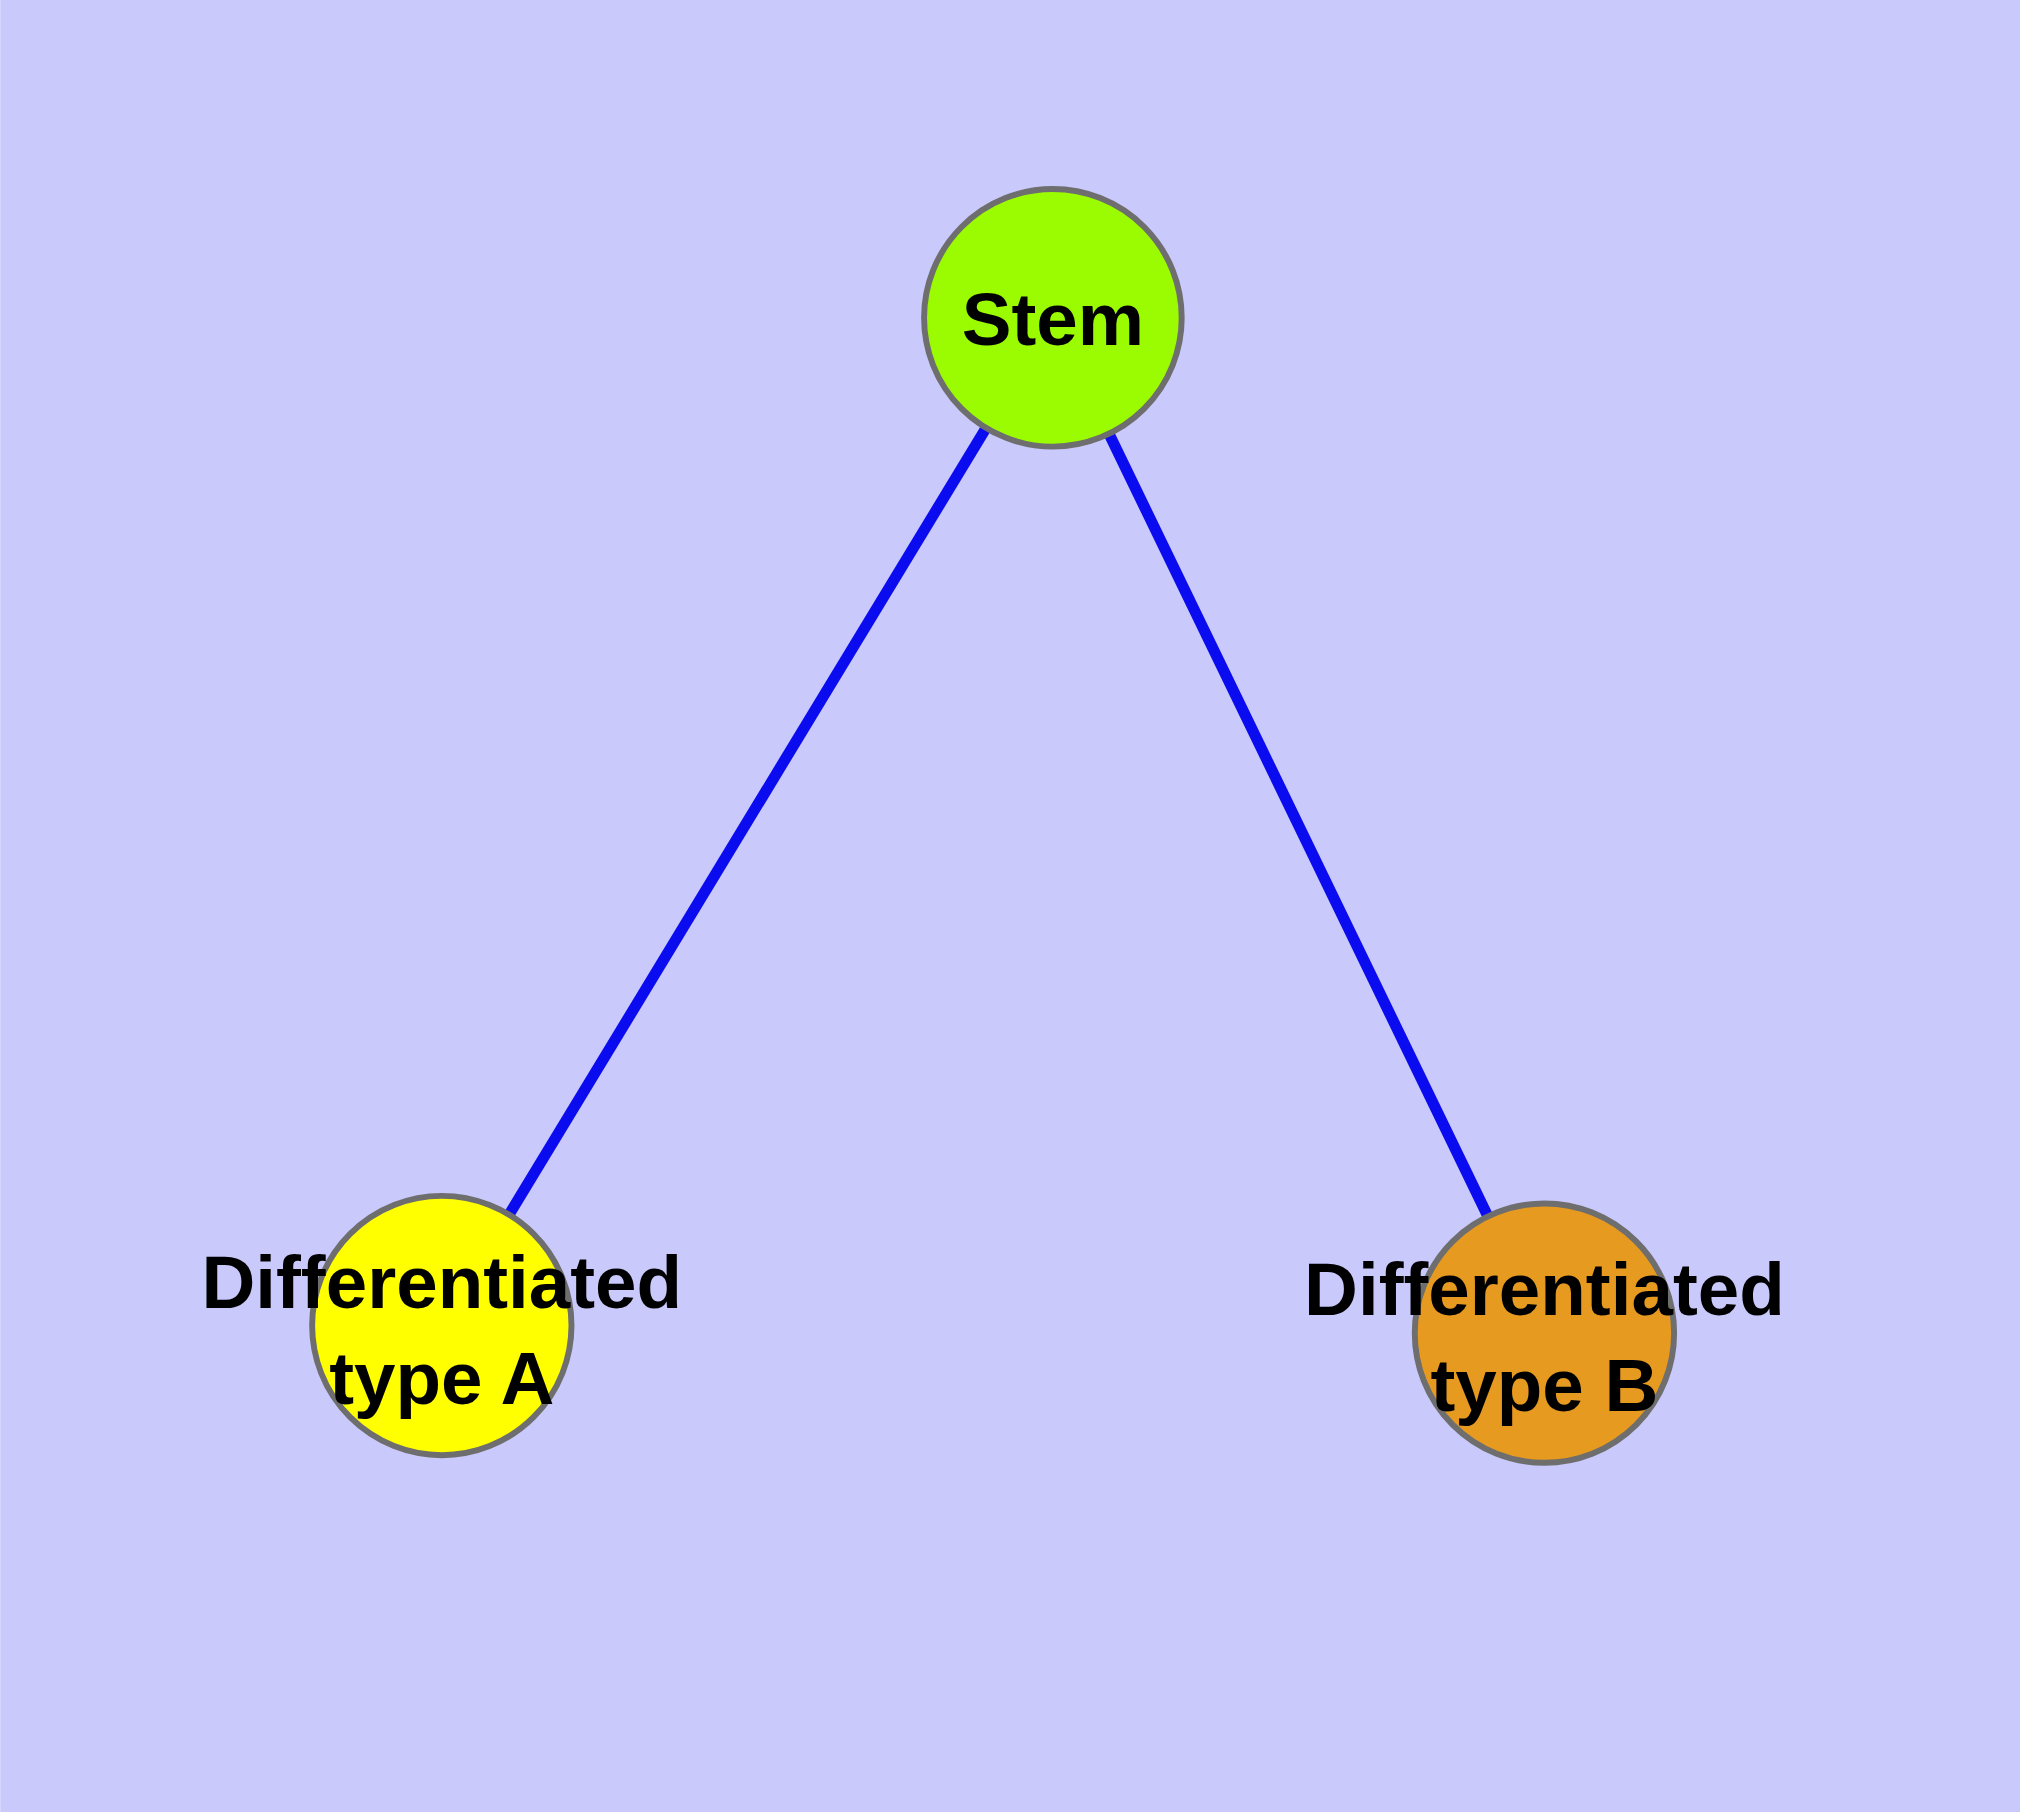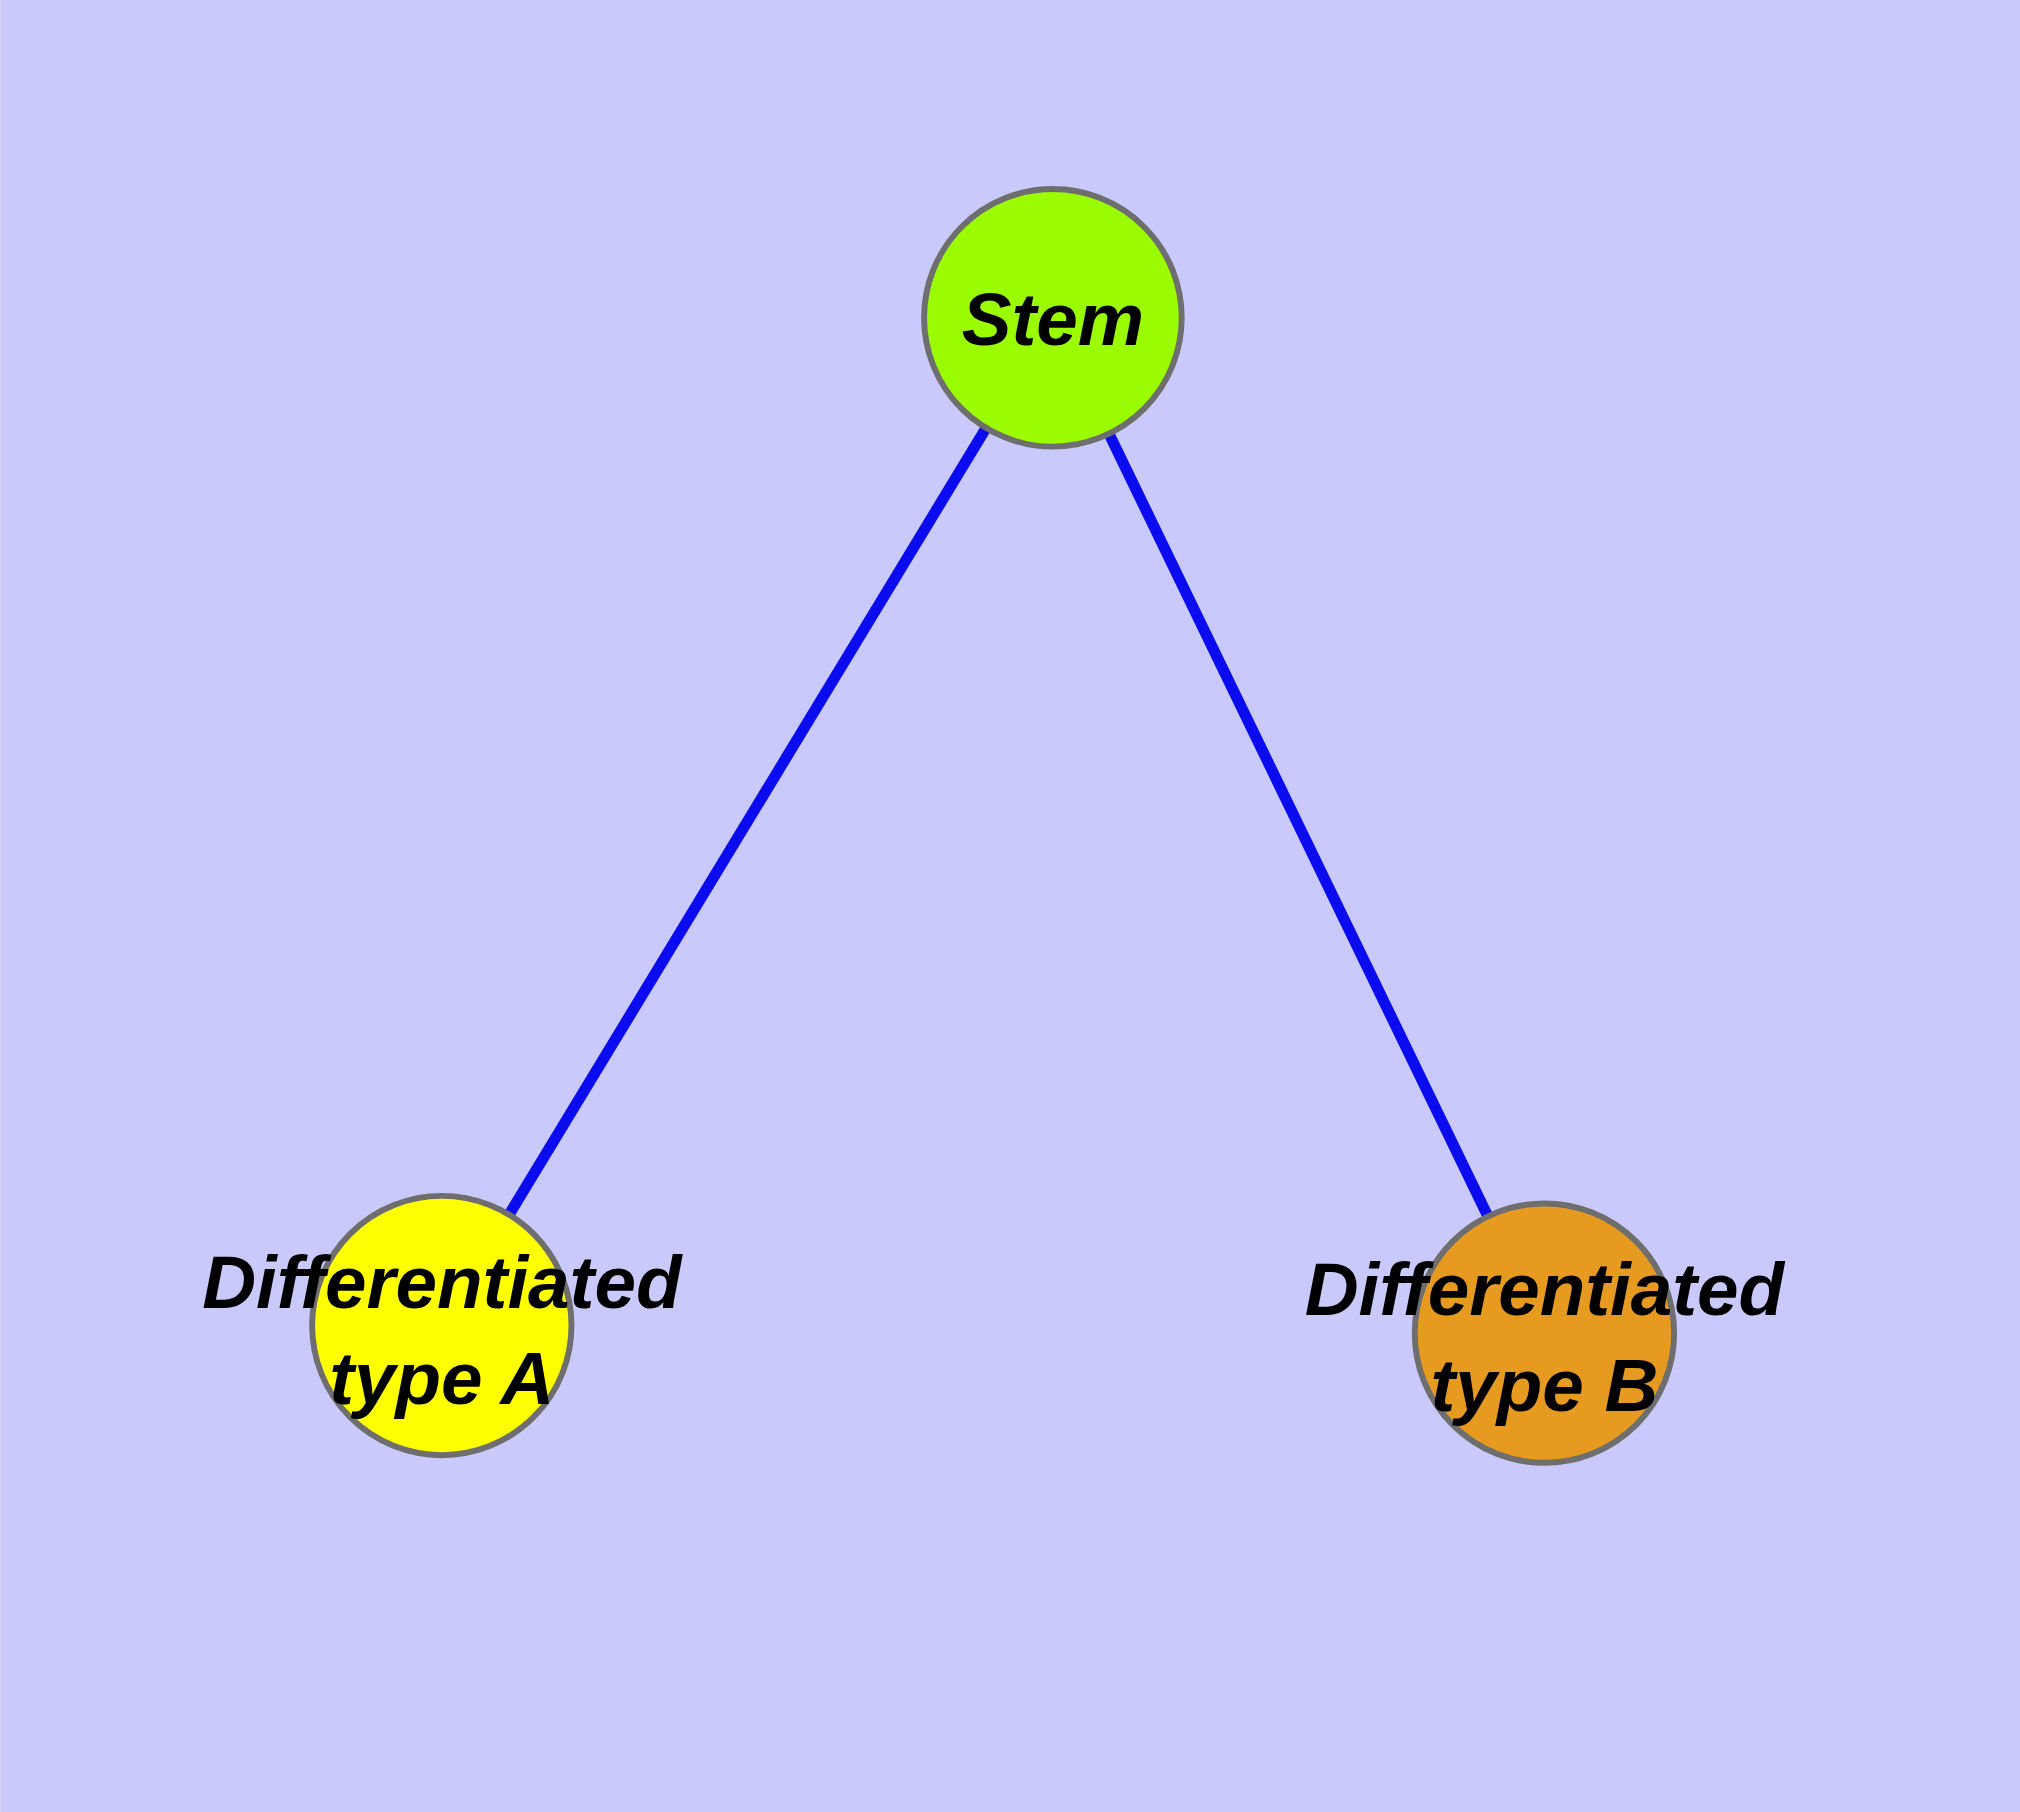--- a/index.html
+++ b/index.html
@@ -5,21 +5,20 @@
   html, body {
     margin: 0;
     padding: 0;
     background: #ffffff;
   }
   .canvas-wrap {
     width: 2021px;
     height: 1812px;
     position: relative;
     overflow: hidden;
-    font-style: italic;
   }
   svg {
     display: block;
   }
   .node-label, .edge {
     font-family: "Liberation Sans", sans-serif;
   }
   text.node-label {
     font-weight: bold;
     font-size: 88px;

